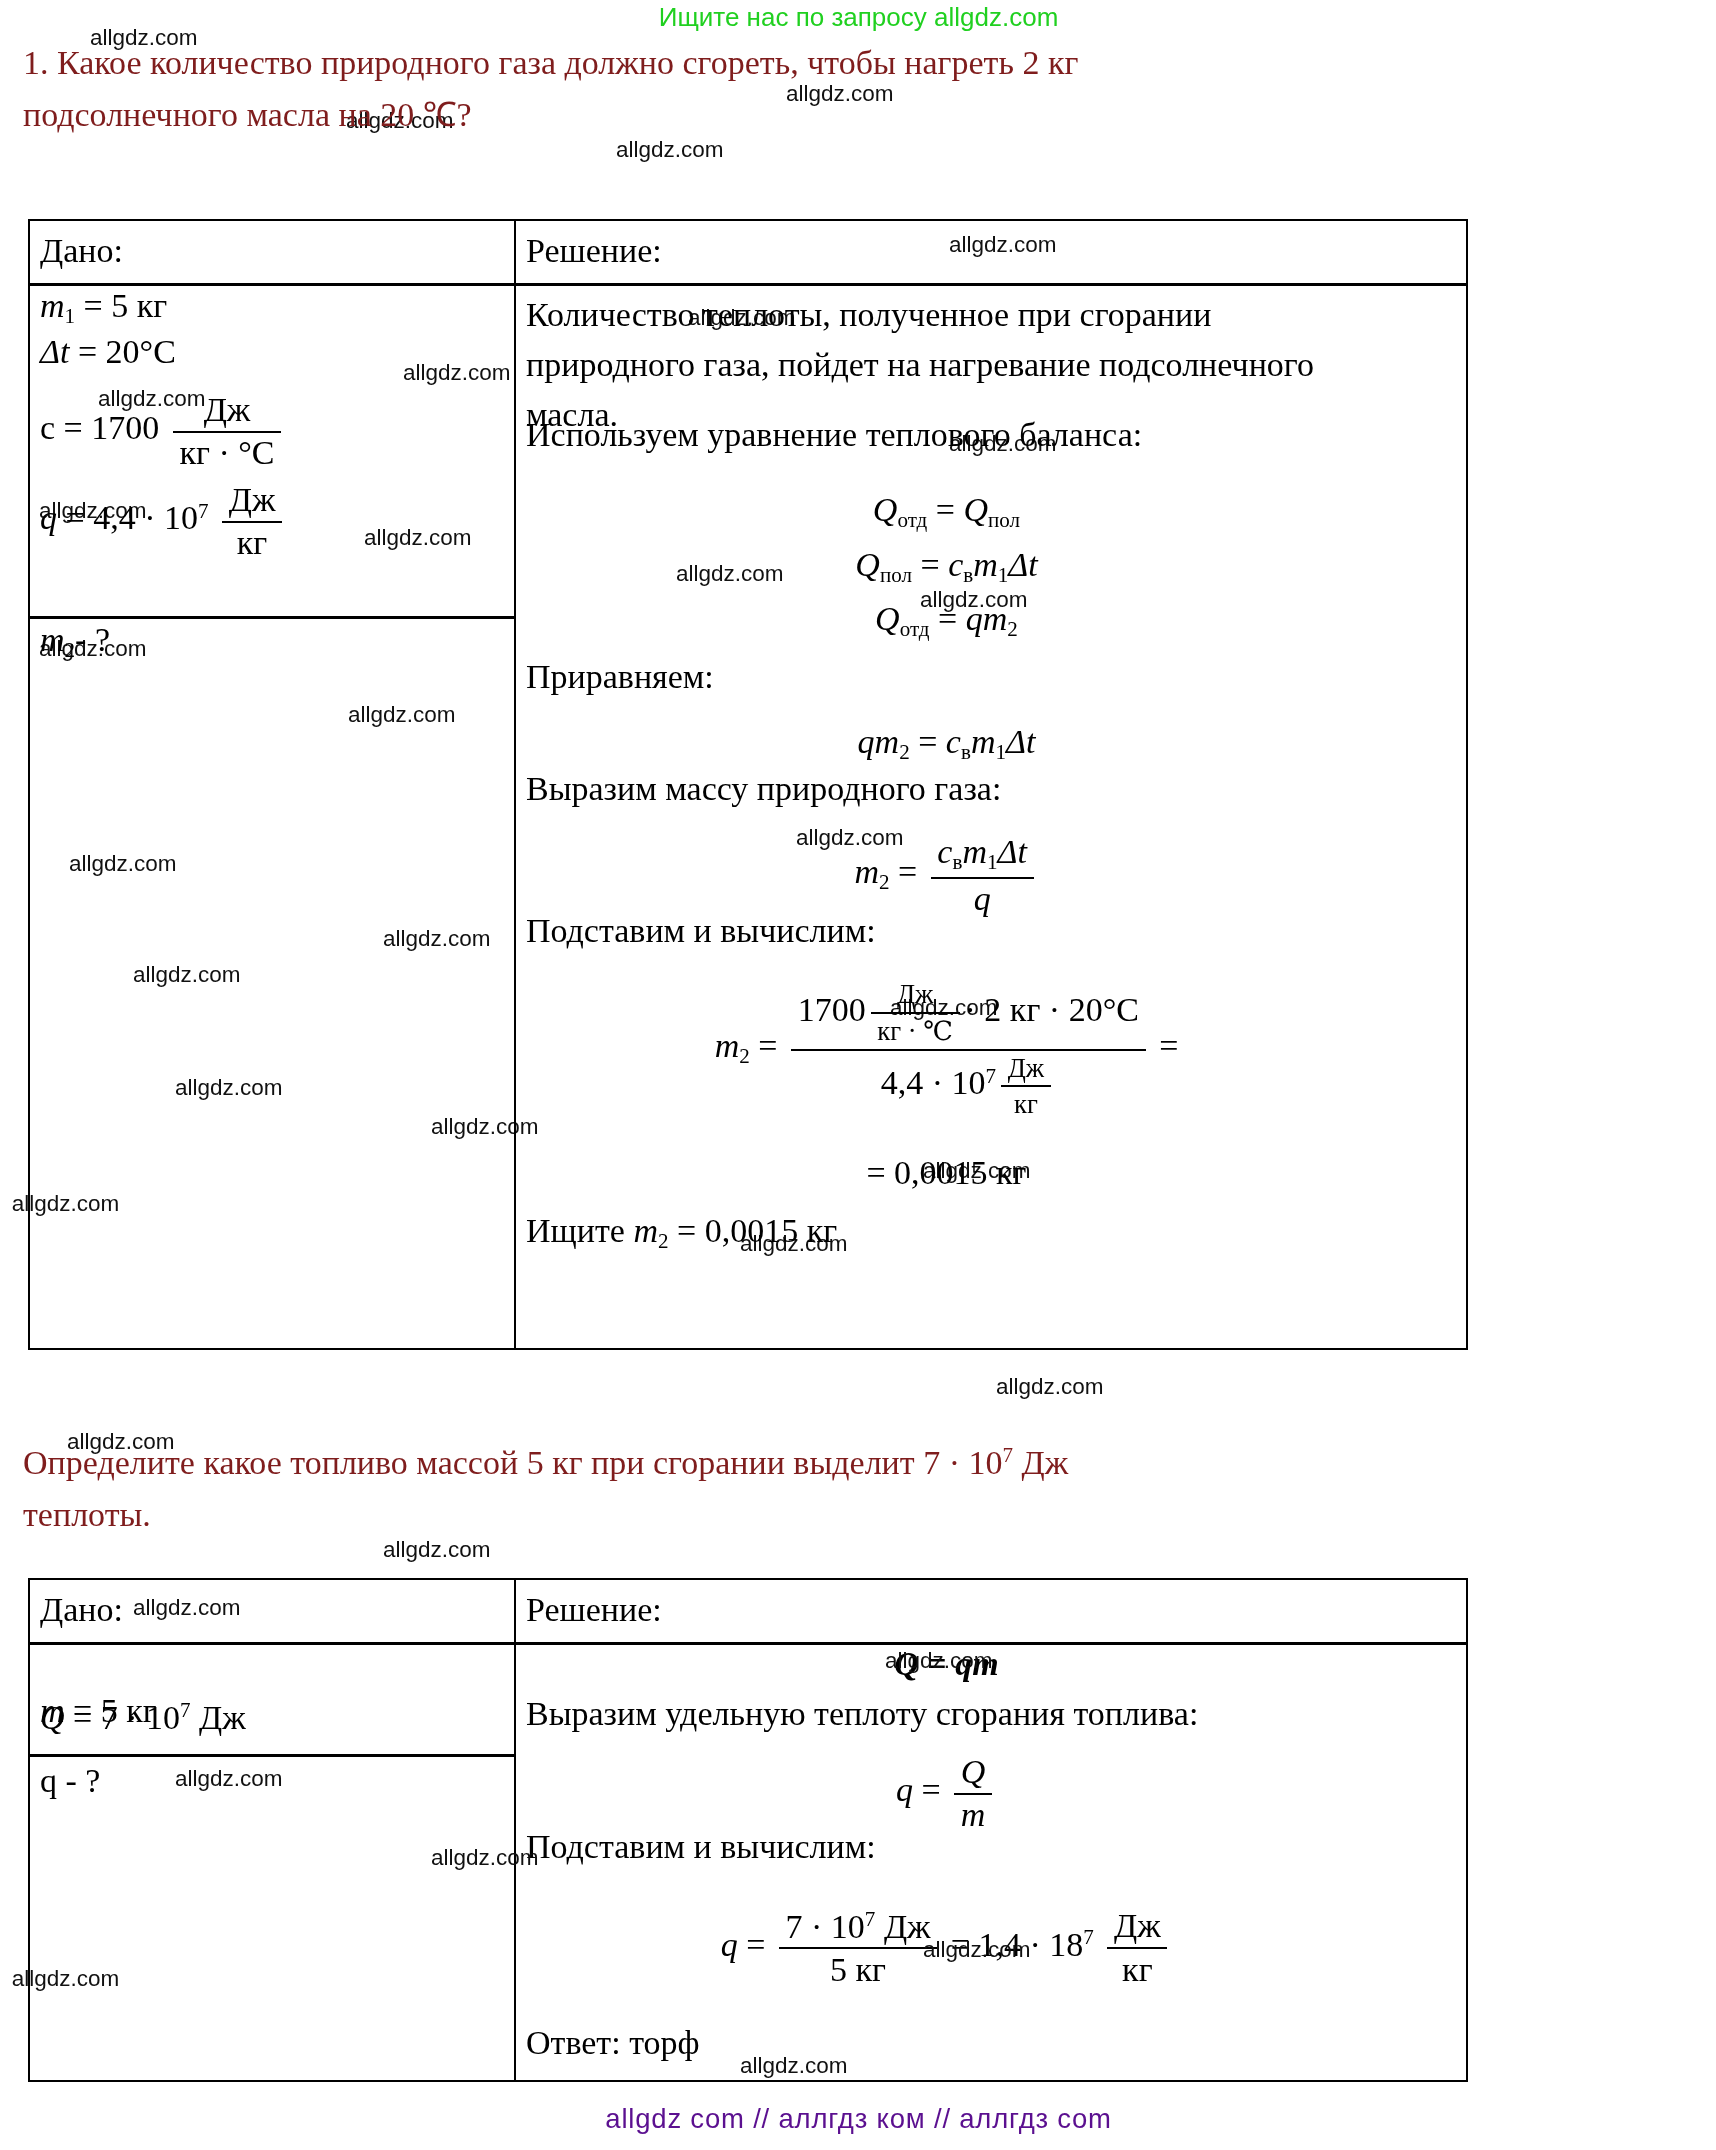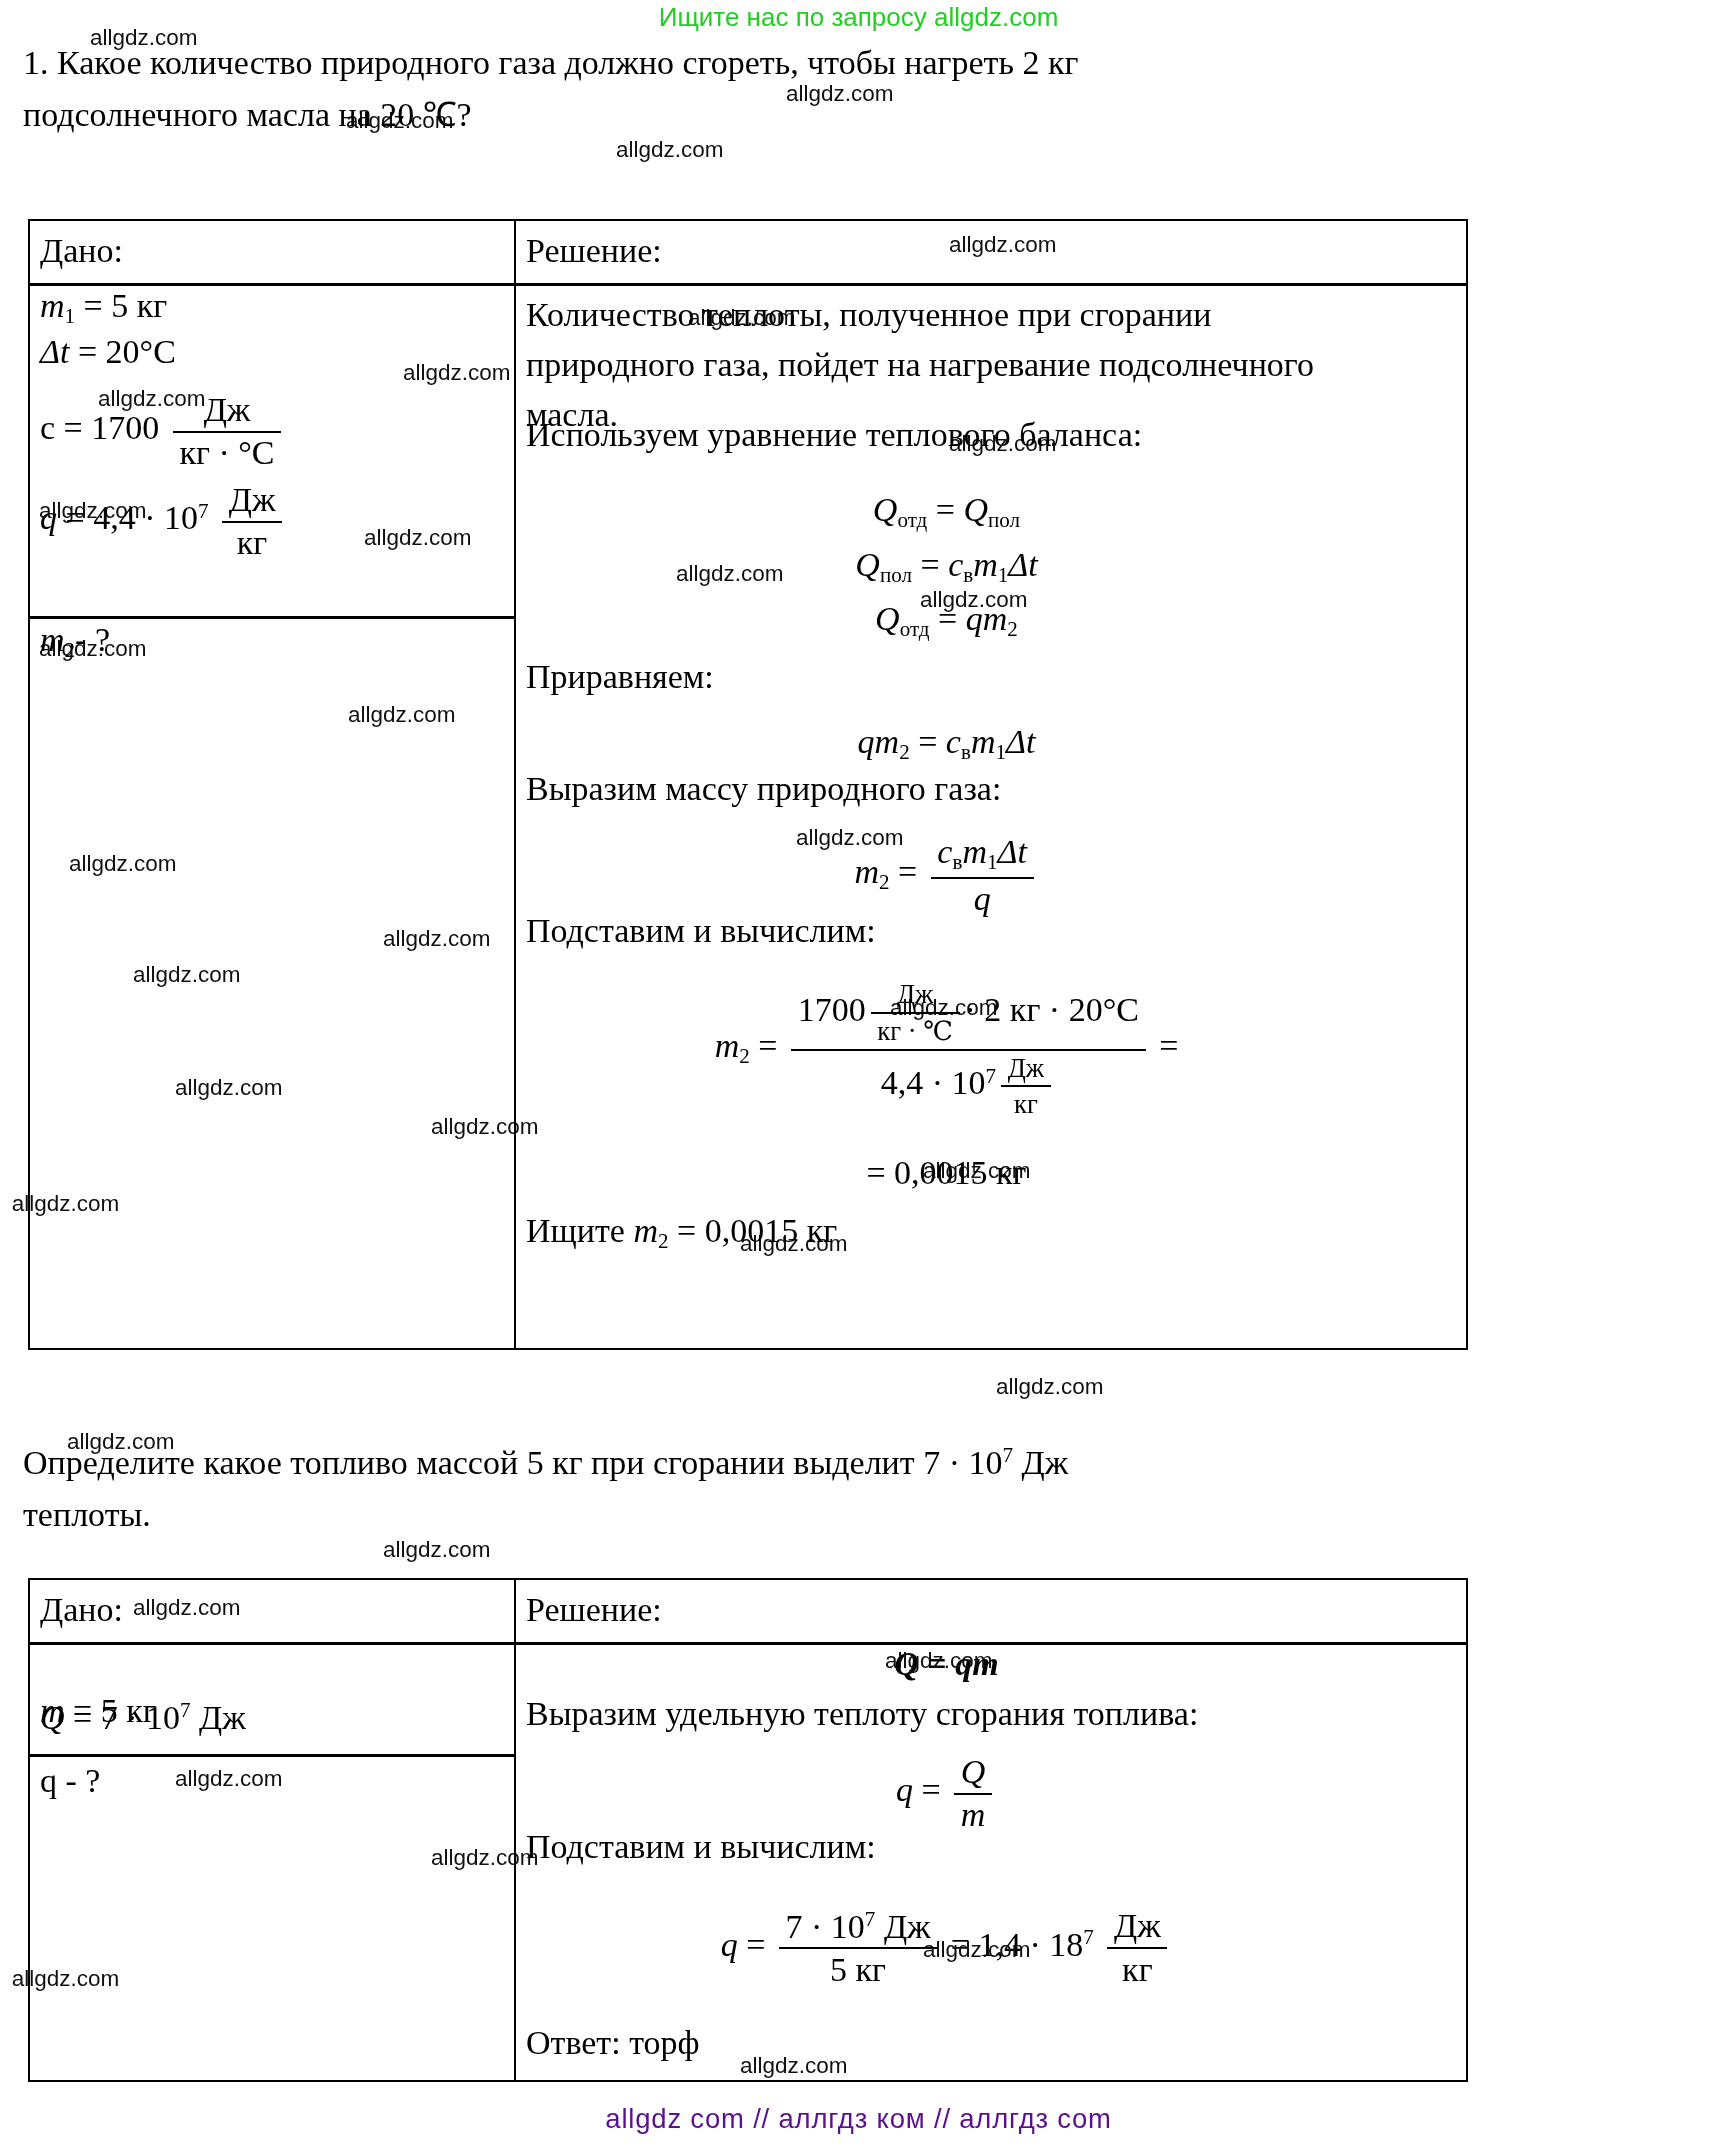--- a/index.html
+++ b/index.html
@@ -51,21 +51,21 @@
     white-space: nowrap;
     letter-spacing: 0.8px;
   }
 
   
   .problem-text {
     position: absolute;
     font-family: "Liberation Serif", serif;
     font-size: 34px;
     line-height: 52px;
-    color: #000000;
+    color: #7f1d1d;
   }
 
   
   .solve-table {
     position: absolute;
     border: 2.5px solid #000;
     box-sizing: border-box;
     background: transparent;
   }
   .tbl-vline {

